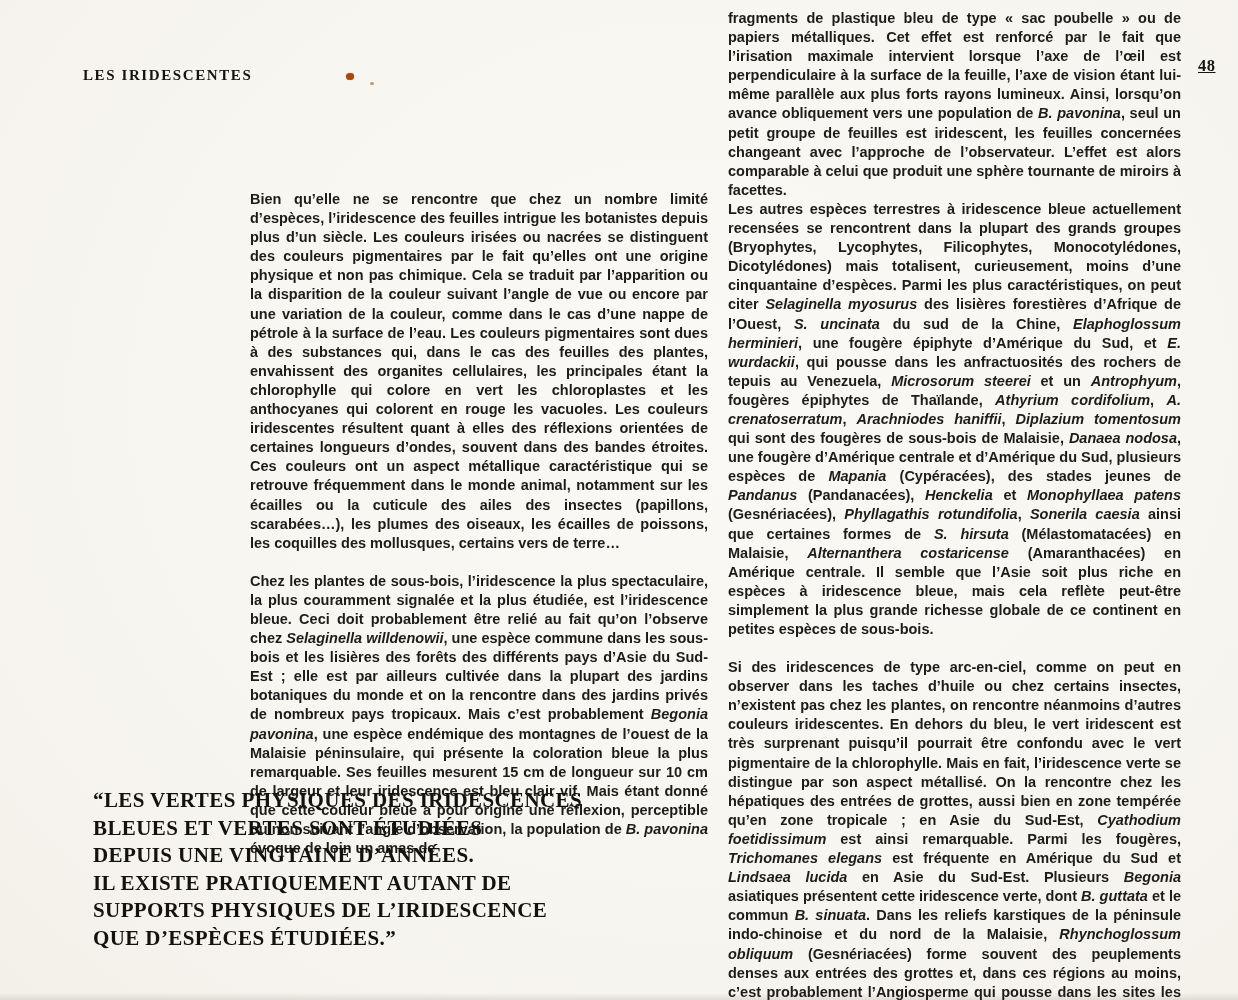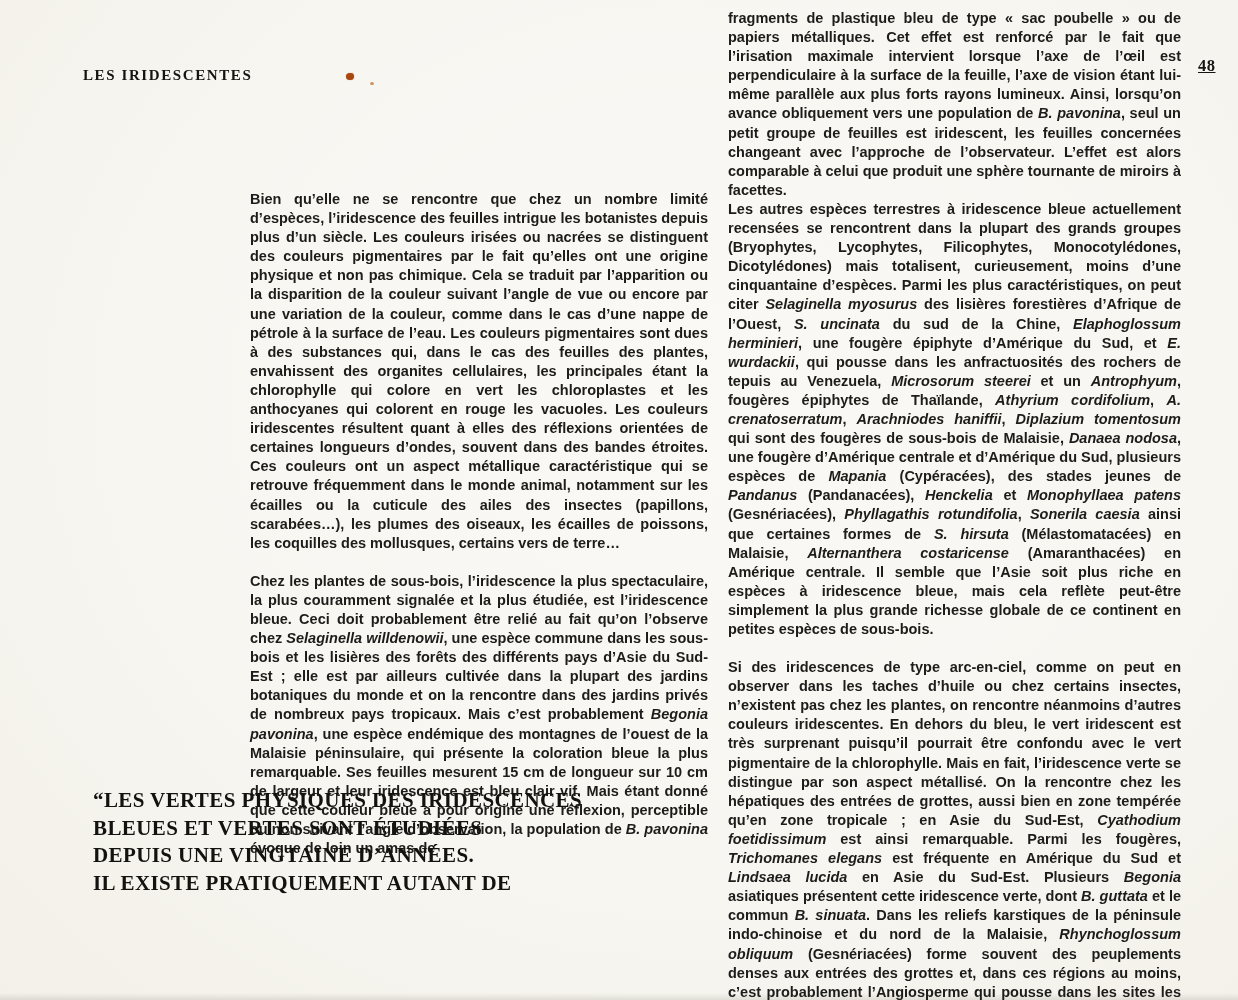--- a/index.html
+++ b/index.html
@@ -75,20 +75,22 @@
   <div class="col col-left">
     <p><span>Bien qu’elle ne se rencontre que chez un nombre limité d’espèces, l’iridescence des feuilles intrigue les botanistes depuis plus d’un siècle. Les couleurs irisées ou nacrées se distinguent des couleurs pigmentaires par le fait qu’elles ont une origine physique et non pas chimique. Cela se traduit par l’apparition ou la disparition de la couleur suivant l’angle de vue ou encore par une variation de la couleur, comme dans le cas d’une nappe de pétrole à la surface de l’eau. Les couleurs pigmentaires sont dues à des substances qui, dans le cas des feuilles des plantes, envahissent des organites cellulaires, les principales étant la chlorophylle qui colore en vert les chloroplastes et les anthocyanes qui colorent en rouge les vacuoles. Les couleurs iridescentes résultent quant à elles des réflexions orientées de certaines longueurs d’ondes, souvent dans des bandes étroites. Ces couleurs ont un aspect métallique caractéristique qui se retrouve fréquemment dans le monde animal, notamment sur les écailles ou la cuticule des ailes des insectes (papillons, scarabées…), les plumes des oiseaux, les écailles de poissons, les coquilles des mollusques, certains vers de terre…</span></p>
     <p class="gap-before"><span>Chez les plantes de sous-bois, l’iridescence la plus spectaculaire, la plus couramment signalée et la plus étudiée, est l’iridescence bleue. Ceci doit probablement être relié au fait qu’on l’observe chez </span><i>Selaginella willdenowii</i><span>, une espèce commune dans les sous-bois et les lisières des forêts des différents pays d’Asie du Sud-Est ; elle est par ailleurs cultivée dans la plupart des jardins botaniques du monde et on la rencontre dans des jardins privés de nombreux pays tropicaux. Mais c’est probablement </span><i>Begonia pavonina</i><span>, une espèce endémique des montagnes de l’ouest de la Malaisie péninsulaire, qui présente la coloration bleue la plus remarquable. Ses feuilles mesurent 15 cm de longueur sur 10 cm de largeur et leur iridescence est bleu clair vif. Mais étant donné que cette couleur bleue a pour origine une réflexion, perceptible ou non suivant l’angle d’observation, la population de </span><i>B. pavonina</i><span> évoque de loin un amas de</span></p>
   </div>
 
   <div class="pull-quote">
     <div class="pq-line">“LES VERTES PHYSIQUES DES IRIDESCENCES</div>
     <div class="pq-line">BLEUES ET VERTES SONT ÉTUDIÉES</div>
     <div class="pq-line">DEPUIS UNE VINGTAINE D’ANNÉES.</div>
     <div class="pq-line">IL EXISTE PRATIQUEMENT AUTANT DE</div>
+    <div class="pq-line">SUPPORTS PHYSIQUES DE L’IRIDESCENCE</div>
+    <div class="pq-line">QUE D’ESPÈCES ÉTUDIÉES.”</div>
   </div>
 
   <div class="col col-right">
     <p><span>fragments de plastique bleu de type « sac poubelle » ou de papiers métalliques. Cet effet est renforcé par le fait que l’irisation maximale intervient lorsque l’axe de l’œil est perpendiculaire à la surface de la feuille, l’axe de vision étant lui-même parallèle aux plus forts rayons lumineux. Ainsi, lorsqu’on avance obliquement vers une population de </span><i>B. pavonina</i><span>, seul un petit groupe de feuilles est iridescent, les feuilles concernées changeant avec l’approche de l’observateur. L’effet est alors comparable à celui que produit une sphère tournante de miroirs à facettes.</span></p>
     <p><span>Les autres espèces terrestres à iridescence bleue actuellement recensées se rencontrent dans la plupart des grands groupes (Bryophytes, Lycophytes, Filicophytes, Monocotylédones, Dicotylédones) mais totalisent, curieusement, moins d’une cinquantaine d’espèces. Parmi les plus caractéristiques, on peut citer </span><i>Selaginella myosurus</i><span> des lisières forestières d’Afrique de l’Ouest, </span><i>S. uncinata</i><span> du sud de la Chine, </span><i>Elaphoglossum herminieri</i><span>, une fougère épiphyte d’Amérique du Sud, et </span><i>E. wurdackii</i><span>, qui pousse dans les anfractuosités des rochers de tepuis au Venezuela, </span><i>Microsorum steerei</i><span> et un </span><i>Antrophyum</i><span>, fougères épiphytes de Thaïlande, </span><i>Athyrium cordifolium</i><span>, </span><i>A. crenatoserratum</i><span>, </span><i>Arachniodes haniffii</i><span>, </span><i>Diplazium tomentosum</i><span> qui sont des fougères de sous-bois de Malaisie, </span><i>Danaea nodosa</i><span>, une fougère d’Amérique centrale et d’Amérique du Sud, plusieurs espèces de </span><i>Mapania</i><span> (Cypéracées), des stades jeunes de </span><i>Pandanus</i><span> (Pandanacées), </span><i>Henckelia</i><span> et </span><i>Monophyllaea patens</i><span> (Gesnériacées), </span><i>Phyllagathis rotundifolia</i><span>, </span><i>Sonerila caesia</i><span> ainsi que certaines formes de </span><i>S. hirsuta</i><span> (Mélastomatacées) en Malaisie, </span><i>Alternanthera costaricense</i><span> (Amaranthacées) en Amérique centrale. Il semble que l’Asie soit plus riche en espèces à iridescence bleue, mais cela reflète peut-être simplement la plus grande richesse globale de ce continent en petites espèces de sous-bois.</span></p>
     <p class="gap-before"><span>Si des iridescences de type arc-en-ciel, comme on peut en observer dans les taches d’huile ou chez certains insectes, n’existent pas chez les plantes, on rencontre néanmoins d’autres couleurs iridescentes. En dehors du bleu, le vert iridescent est très surprenant puisqu’il pourrait être confondu avec le vert pigmentaire de la chlorophylle. Mais en fait, l’iridescence verte se distingue par son aspect métallisé. On la rencontre chez les hépatiques des entrées de grottes, aussi bien en zone tempérée qu’en zone tropicale ; en Asie du Sud-Est, </span><i>Cyathodium foetidissimum</i><span> est ainsi remarquable. Parmi les fougères, </span><i>Trichomanes elegans</i><span> est fréquente en Amérique du Sud et </span><i>Lindsaea lucida</i><span> en Asie du Sud-Est. Plusieurs </span><i>Begonia</i><span> asiatiques présentent cette iridescence verte, dont </span><i>B. guttata</i><span> et le commun </span><i>B. sinuata</i><span>. Dans les reliefs karstiques de la péninsule indo-chinoise et du nord de la Malaisie, </span><i>Rhynchoglossum obliquum</i><span> (Gesnériacées) forme souvent des peuplements denses aux entrées des grottes et, dans ces régions au moins, c’est probablement l’Angiosperme qui pousse dans les sites les plus sombres ; l’iridescence verte des stades jeunes de cette espèce est tellement marquée que la grotte semble éclairée par des éclats de métal vert.</span></p>
     <p class="gap-before"><span>Des iridescences à dominante dorée se rencontrent chez plusieurs Orchidées terrestres vivant dans la litière, dont les feuilles brunes émergent juste au niveau des feuilles mortes. Chez ces espèces, ce sont surtout les nervures et les zones de limbe situées juste de part et d’autre qui présentent cette iridescence ; elle caractérise la plupart des espèces des genres </span></p>
   </div>
 
 </div>

